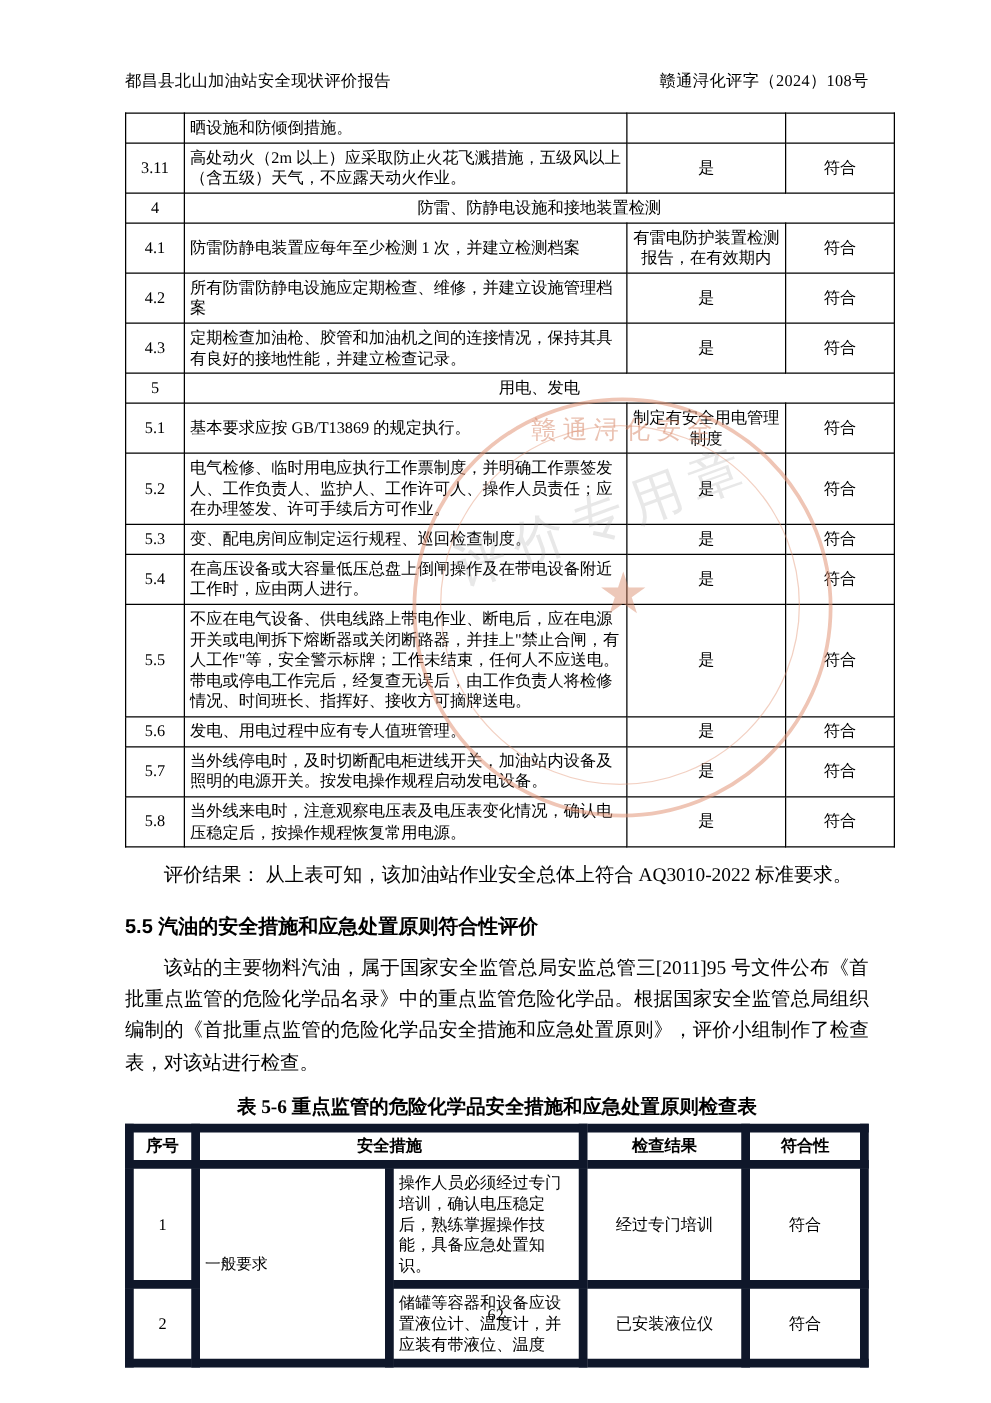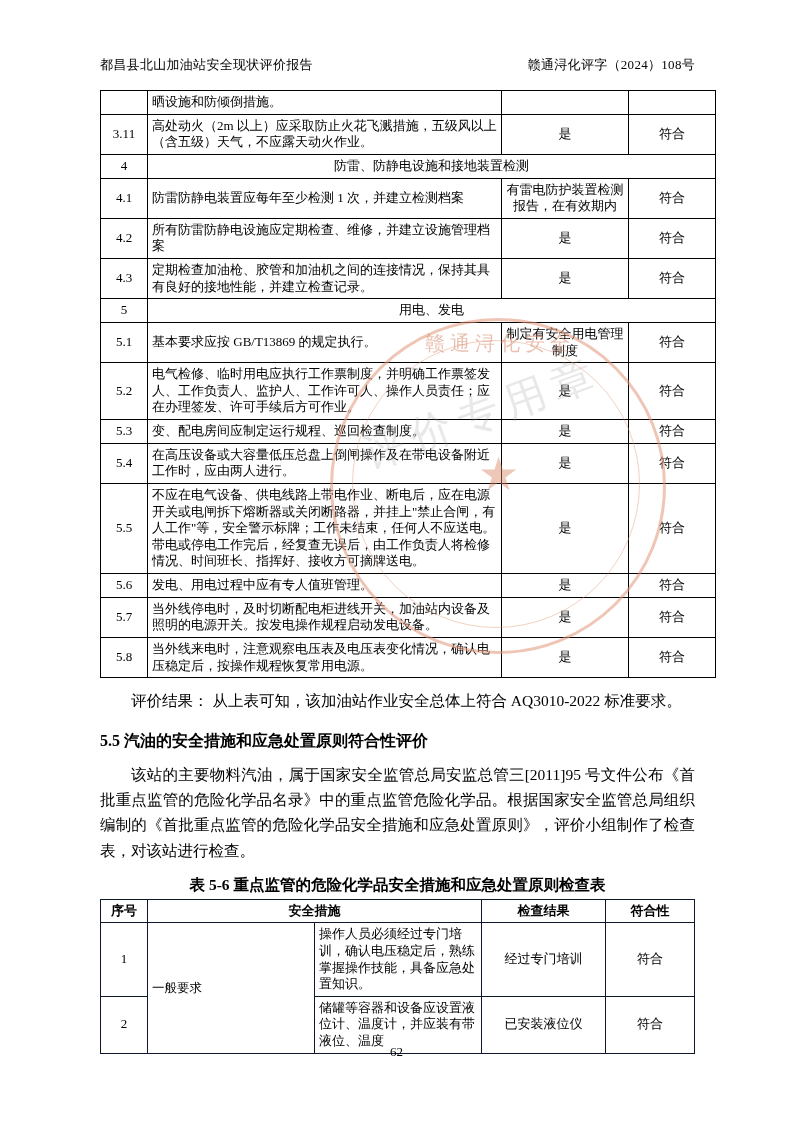--- a/index.html
+++ b/index.html
@@ -83,37 +83,37 @@
     line-height: 1.62;
     margin: 10px 0 0 0;
     text-align: justify;
     text-justify: inter-ideograph;
     text-indent: 2em;
   }
   h2.sec-heading {
     font-size: 16px;
     font-weight: bold;
     margin: 18px 0 4px 0;
-    font-family: Liberation Serif, serif;
+    font-family: Liberation Sans, sans-serif;
   }
   .table-caption {
     font-size: 15.5px;
     font-weight: bold;
     text-align: center;
     margin: 12px 0 3px 0;
   }
 
   
   table.doc-table2 {
     border-collapse: collapse;
     width: 595px;
     table-layout: fixed;
   }
   table.doc-table2 td, table.doc-table2 th {
-    border: 1px solid #0f172a;
+    border: 7px solid #0f172a;
     font-size: 13px;
     line-height: 1.28;
     padding: 3px 4px;
     vertical-align: middle;
     word-break: break-all;
     font-weight: normal;
     margin-left: 39px;
   }
   table.doc-table2 th {
     text-align: center;

